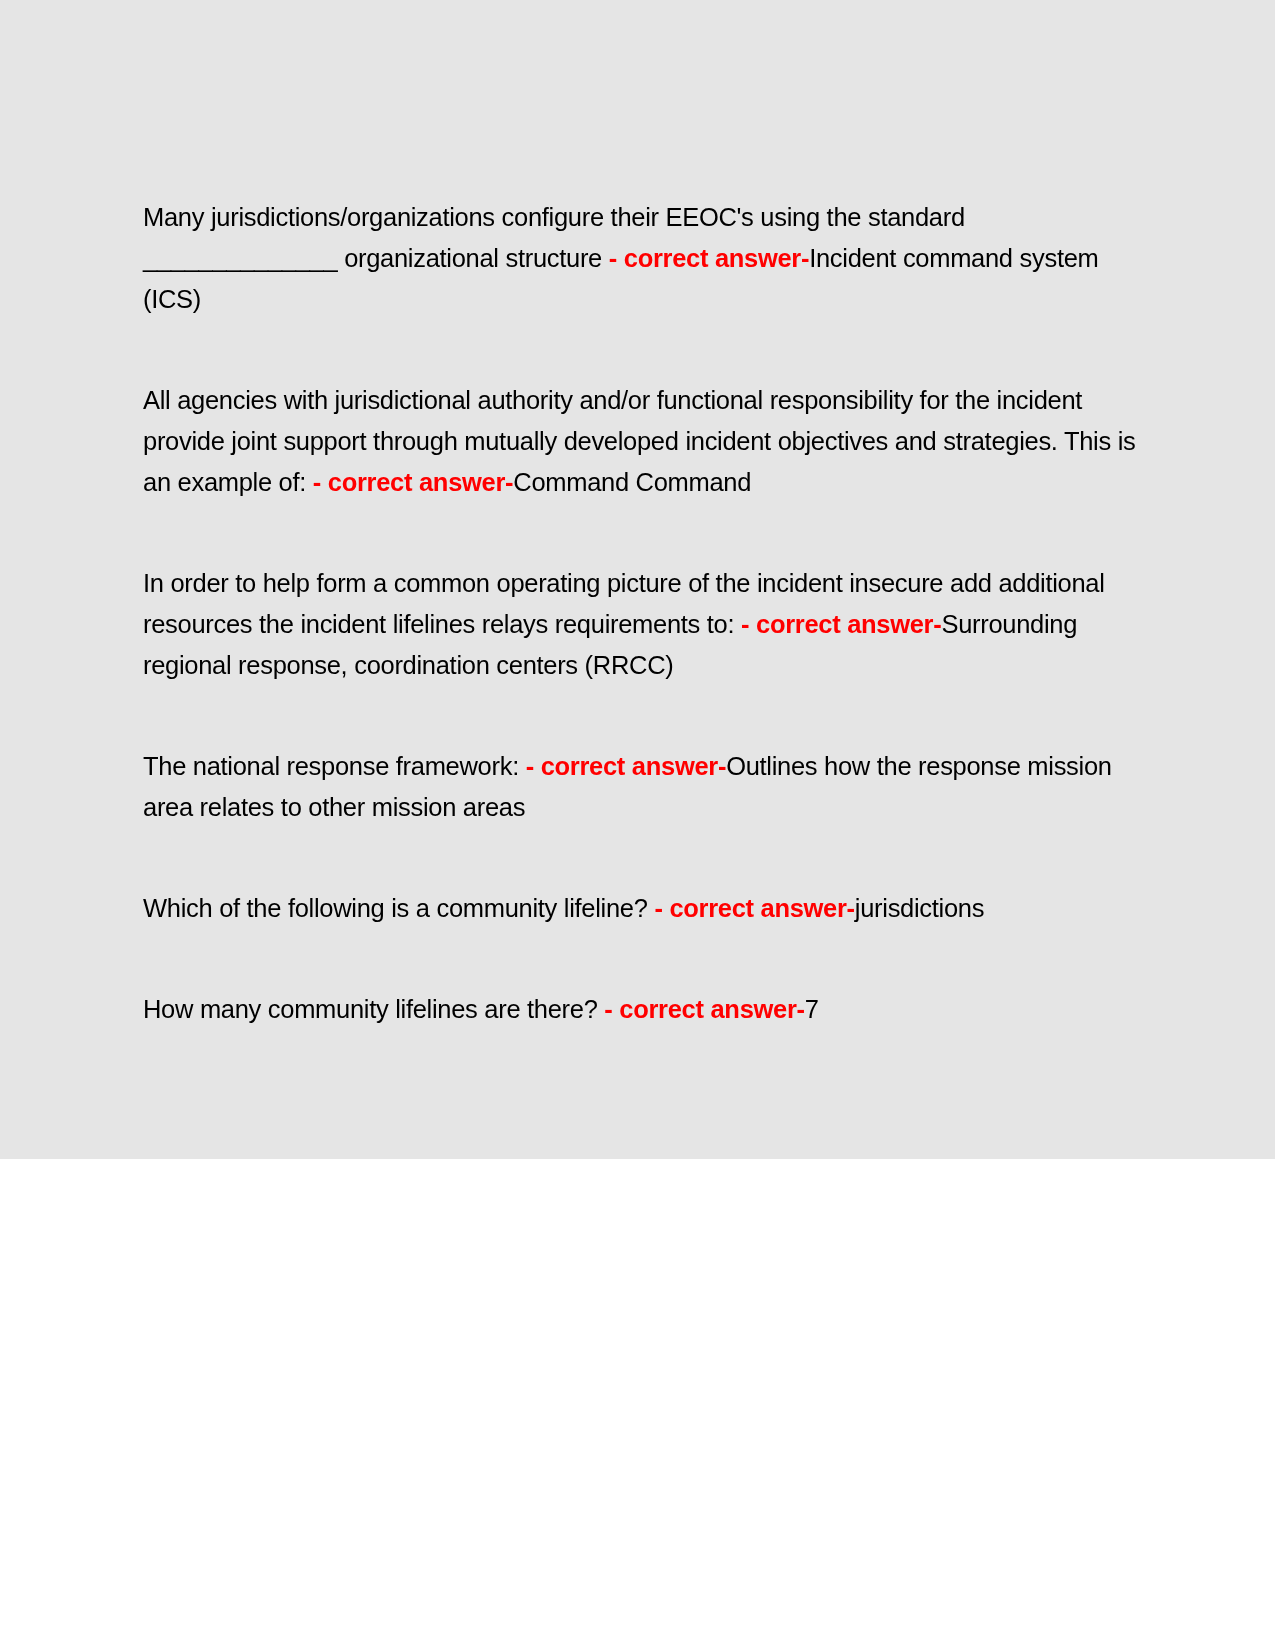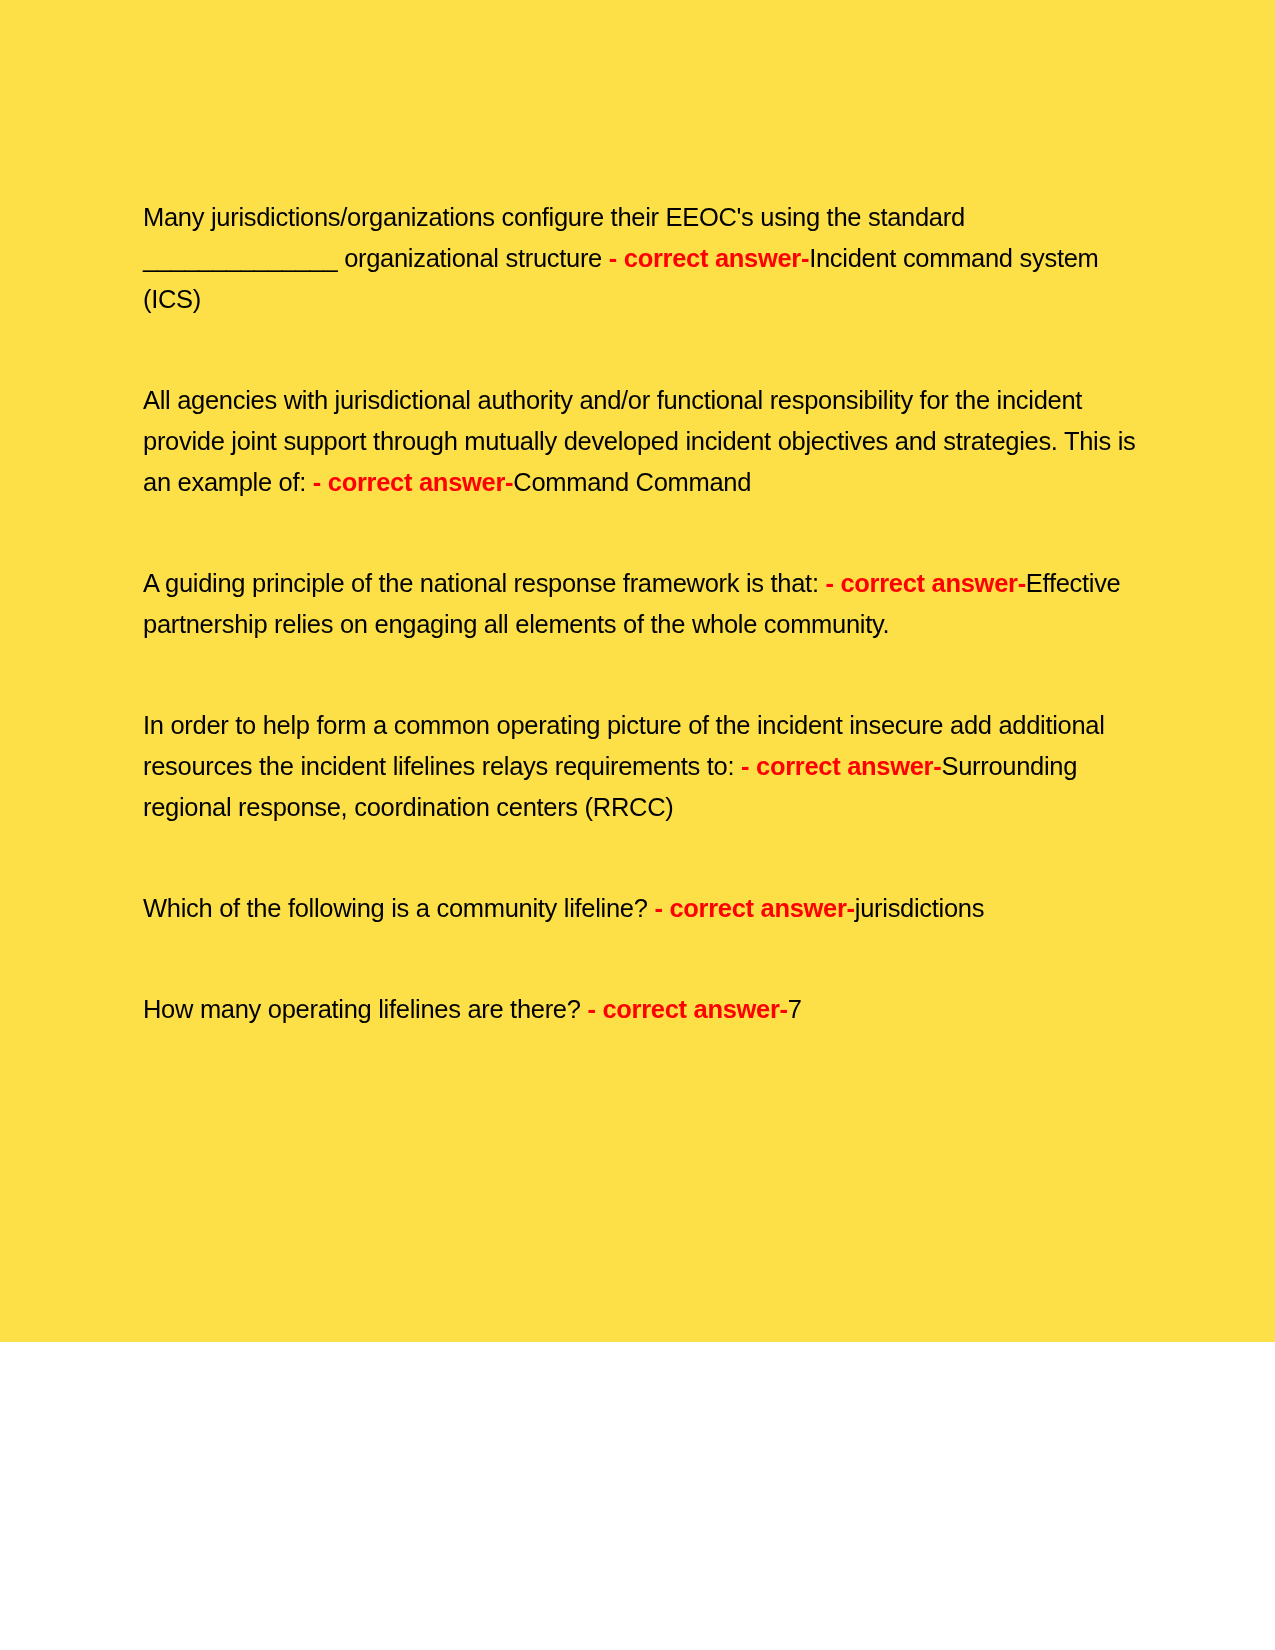--- a/index.html
+++ b/index.html
@@ -1,21 +1,21 @@
 <!DOCTYPE html>
 <html><head>
 <meta charset="utf-8">
 <style>
   * { margin: 0; padding: 0; box-sizing: border-box; }
   html, body { background: #ffffff; }
   .page {
     position: relative;
     width: 1275px;
-    height: 1342px;
-    background: #fde047;
+    height: 1159px;
+    background: #e5e5e5;
     font-family: "Liberation Sans", sans-serif;
     color: #000000;
     padding: 197px 122px 16px 143px;
     overflow: hidden;
   }
   p.qa-item {
     width: 1010px;
     font-size: 25.5px;
     line-height: 41px;
     letter-spacing: -0.3px;
@@ -30,22 +30,22 @@
 </head>
 <body>
 
 <div class="page">
 
   <p class="qa-item"><span>Many jurisdictions/organizations configure their EEOC's using the standard ______________ organizational structure </span><span class="marker">- correct answer-</span><span>Incident command system (ICS)</span></p>
 
   <p class="qa-item"><span>All agencies with jurisdictional authority and/or functional responsibility for the incident provide joint support through mutually developed incident objectives and strategies. This is an example of: </span><span class="marker">- correct answer-</span><span>Command Command</span></p>
 
 
-  <p class="qa-item"><span>A guiding principle of the national response framework is that: </span><span class="marker">- correct answer-</span><span>Effective partnership relies on engaging all elements of the whole community.</span></p>
 
   <p class="qa-item"><span>In order to help form a common operating picture of the incident insecure add additional resources the incident lifelines relays requirements to: </span><span class="marker">- correct answer-</span><span>Surrounding regional response, coordination centers (RRCC)</span></p>
 
+  <p class="qa-item"><span>The national response framework: </span><span class="marker">- correct answer-</span><span>Outlines how the response mission area relates to other mission areas</span></p>
 
   <p class="qa-item"><span>Which of the following is a community lifeline? </span><span class="marker">- correct answer-</span><span>jurisdictions</span></p>
 
-  <p class="qa-item"><span>How many operating lifelines are there? </span><span class="marker">- correct answer-</span><span>7</span></p>
+  <p class="qa-item"><span>How many community lifelines are there? </span><span class="marker">- correct answer-</span><span>7</span></p>
 
 </div>
 
 </body></html>

